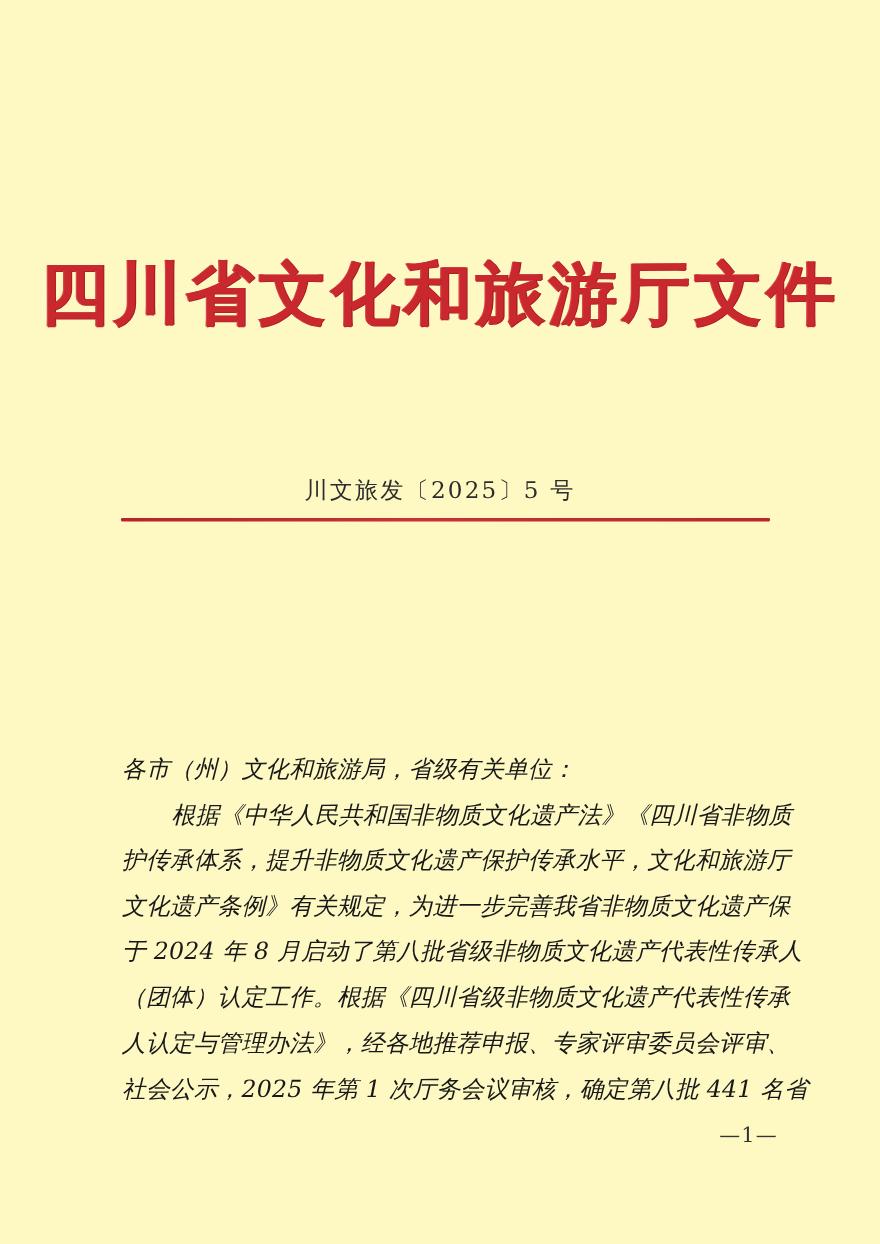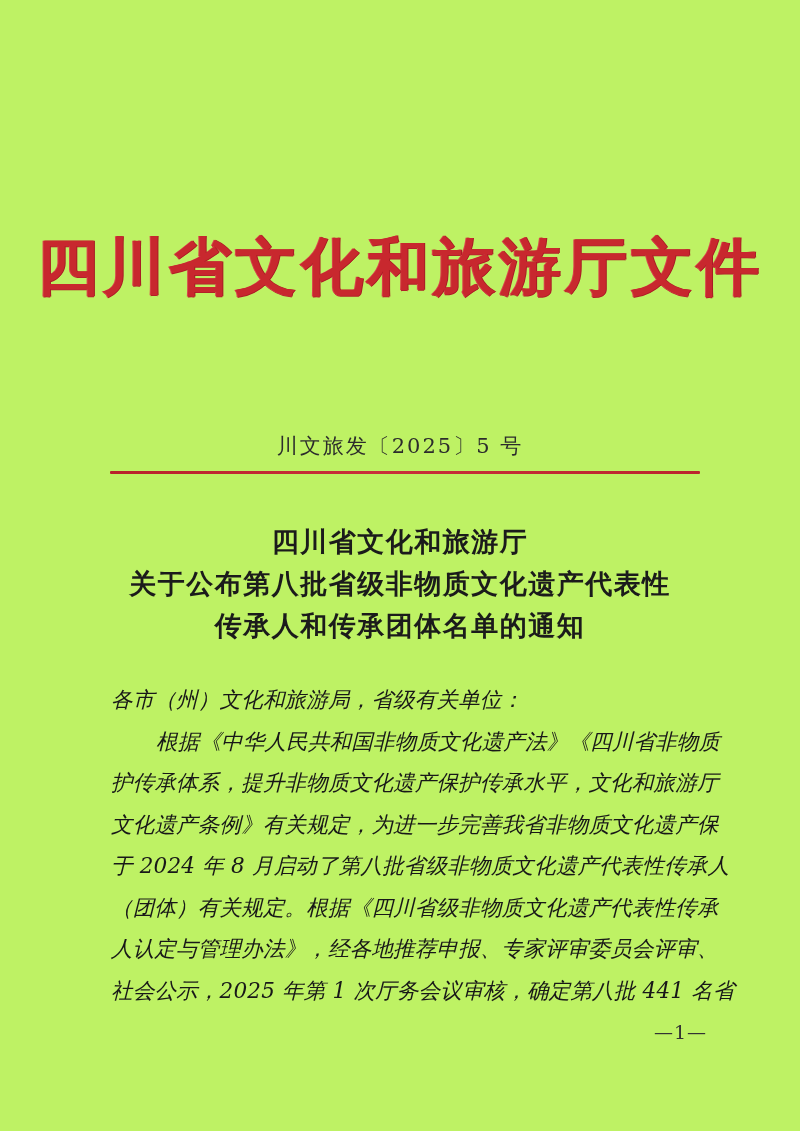--- a/index.html
+++ b/index.html
@@ -9,21 +9,21 @@
     background: #ffffff;
   }
   body {
     font-family: "DejaVu Serif", "Liberation Serif", serif;
   }
   .page {
     position: relative;
     width: 800px;
     height: 1131px;
     margin: 0 auto;
-    background: #bef264;
+    background: #fef9c3;
     overflow: hidden;
   }
 
   
   .masthead {
     position: absolute;
     left: 0;
     top: 236px;
     width: 800px;
     text-align: center;
@@ -128,33 +128,28 @@
 <div class="page">
 
   <div class="masthead">
     <span class="masthead-title">四川省文化和旅游厅文件</span>
   </div>
 
   <div class="doc-number">川文旅发〔2025〕5 号</div>
 
   <div class="red-rule"></div>
 
-  <div class="headline">
-    <div class="headline-line">四川省文化和旅游厅</div>
-    <div class="headline-line">关于公布第八批省级非物质文化遗产代表性</div>
-    <div class="headline-line">传承人和传承团体名单的通知</div>
-  </div>
 
   <div class="body-block">
     <div class="body-line">各市（州）文化和旅游局，省级有关单位：</div>
     <div class="body-line indent">根据《中华人民共和国非物质文化遗产法》《四川省非物质</div>
     <div class="body-line">护传承体系，提升非物质文化遗产保护传承水平，文化和旅游厅</div>
     <div class="body-line">文化遗产条例》有关规定，为进一步完善我省非物质文化遗产保</div>
     <div class="body-line">于 2024 年 8 月启动了第八批省级非物质文化遗产代表性传承人</div>
-    <div class="body-line">（团体）有关规定。根据《四川省级非物质文化遗产代表性传承</div>
+    <div class="body-line">（团体）认定工作。根据《四川省级非物质文化遗产代表性传承</div>
     <div class="body-line">人认定与管理办法》，经各地推荐申报、专家评审委员会评审、</div>
     <div class="body-line">社会公示，2025 年第 1 次厅务会议审核，确定第八批 441 名省</div>
   </div>
 
   <div class="page-footer">
     <span class="page-number">—1—</span>
   </div>
 
 </div>
 

